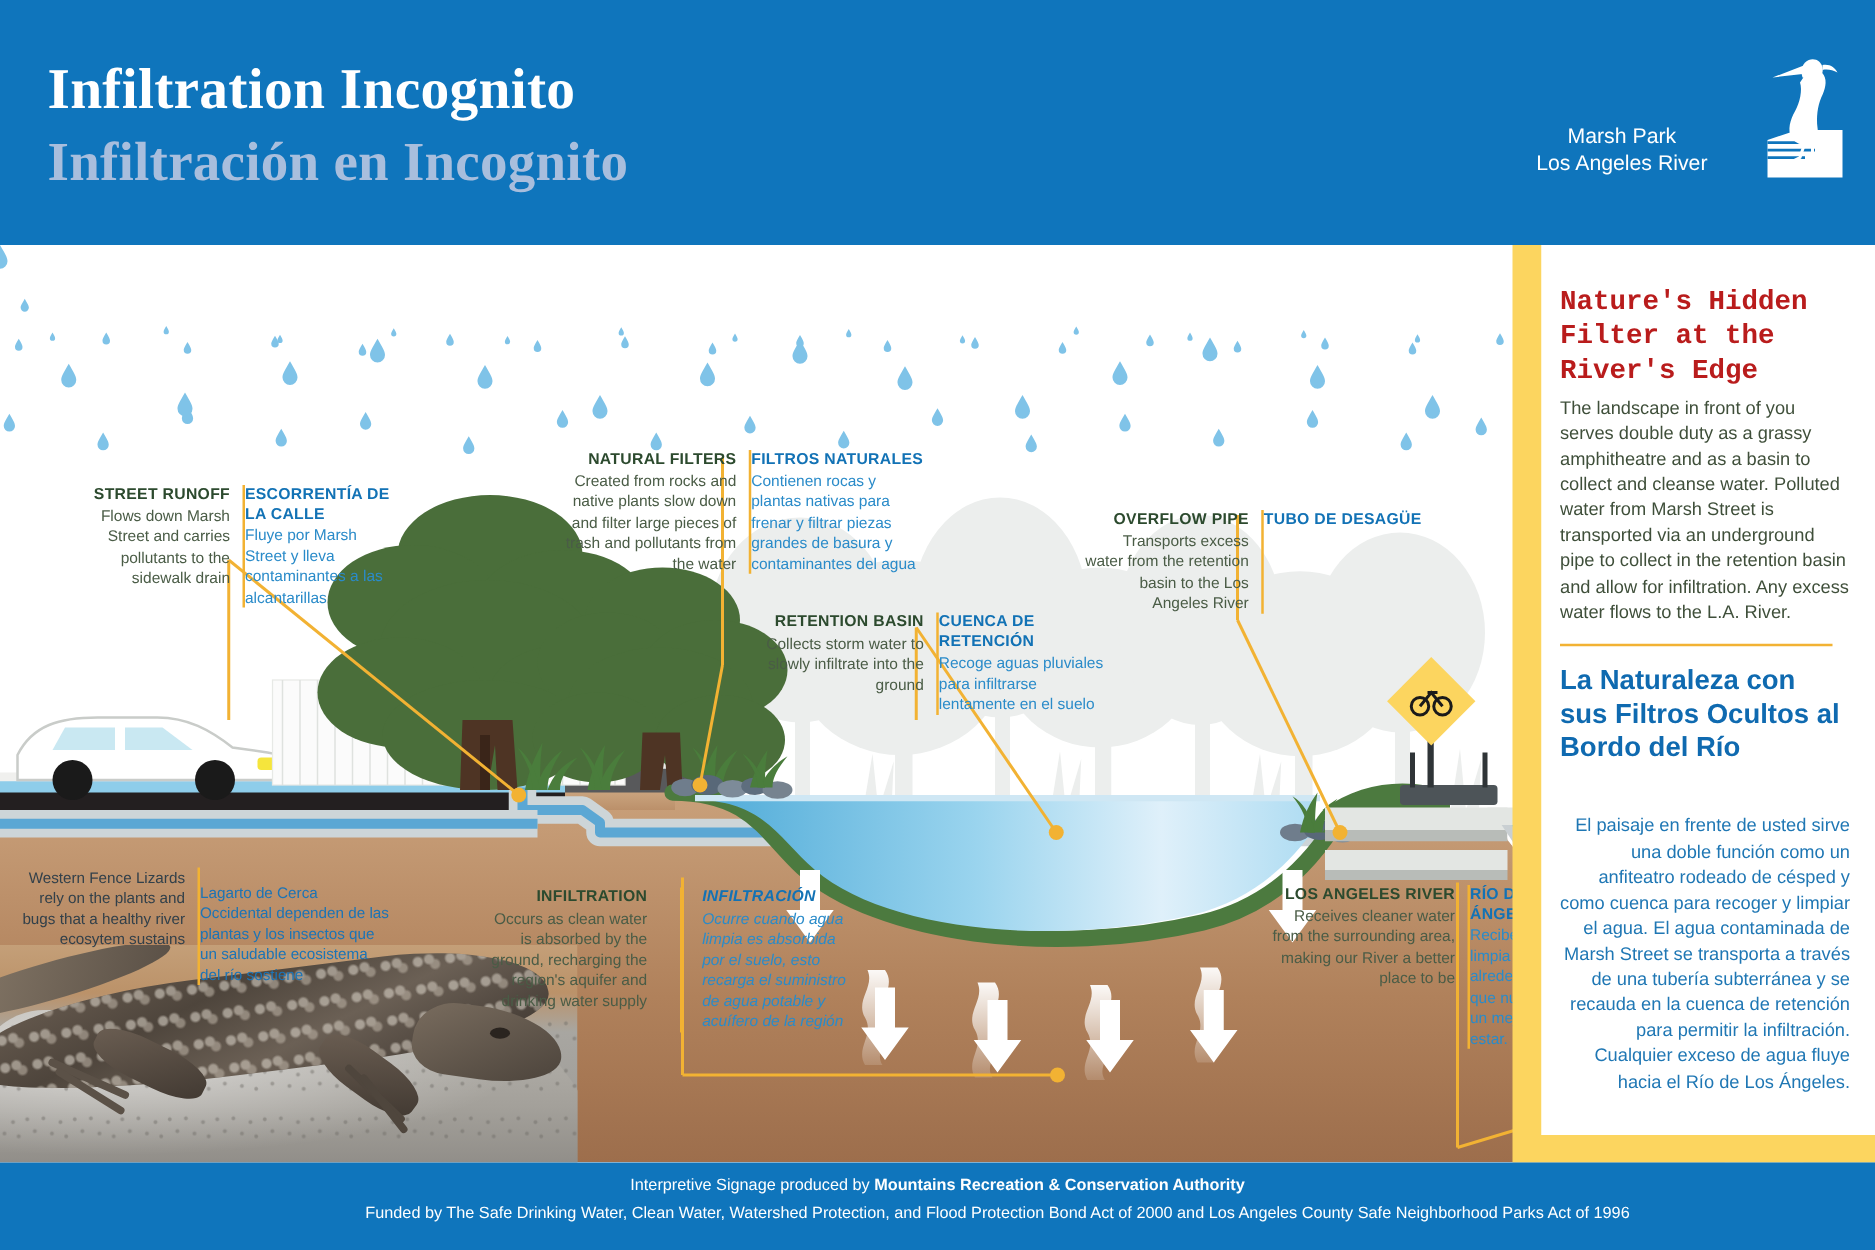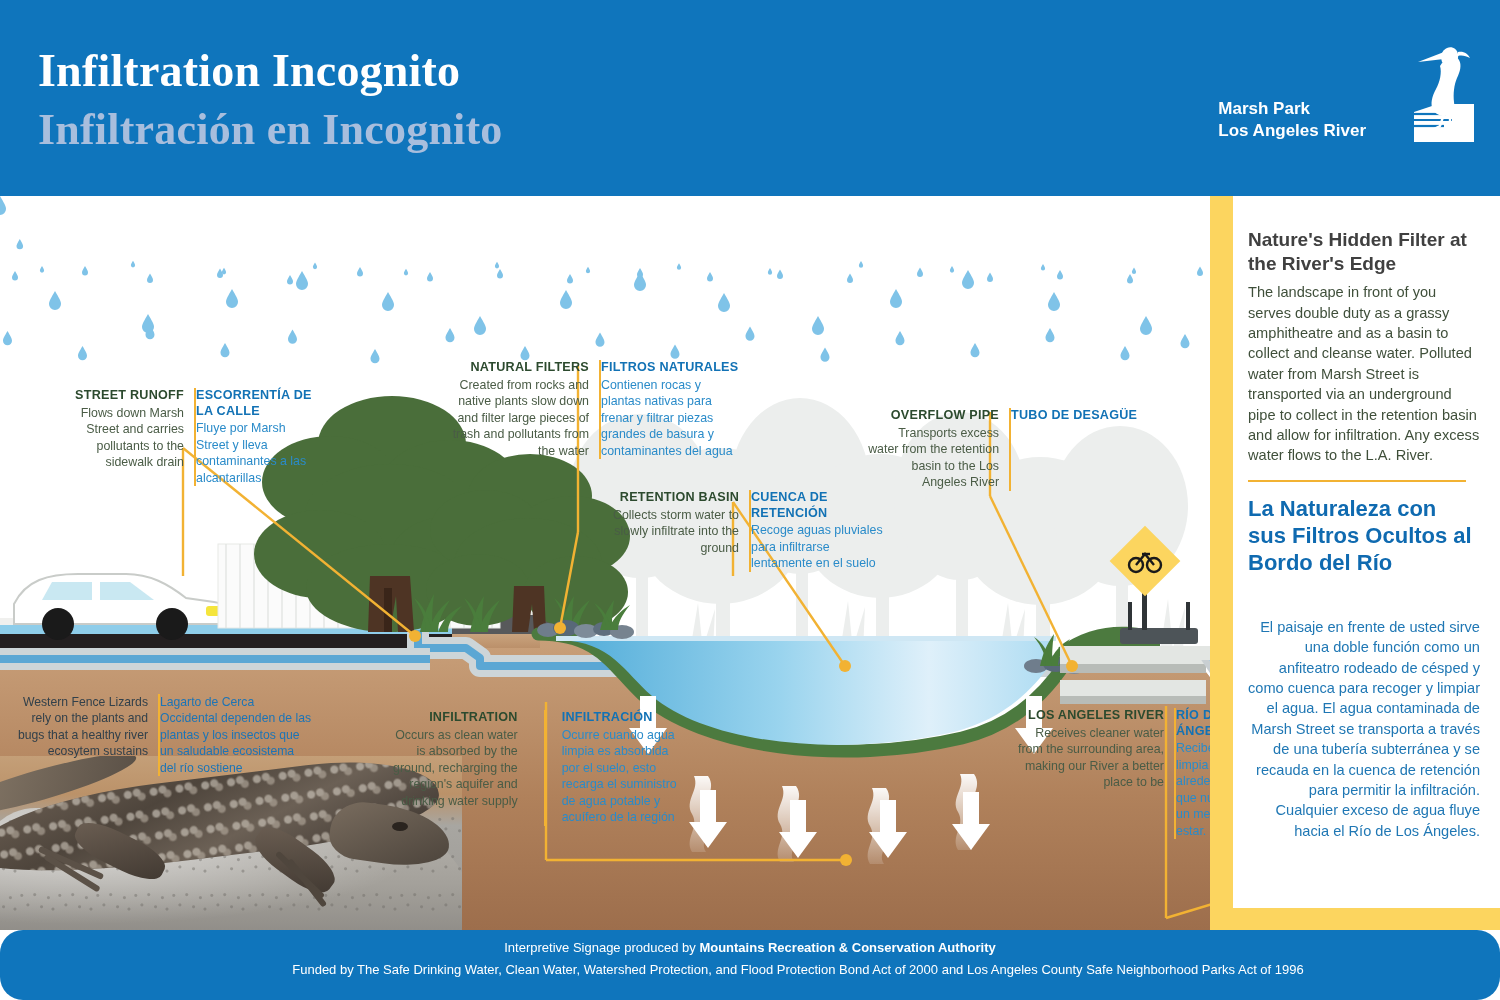--- a/index.html
+++ b/index.html
@@ -7,34 +7,34 @@
        font-family:"Liberation Sans",sans-serif;}
 
   .stage{position:absolute;inset:0;width:1500px;height:1000px;overflow:hidden;background:#fff;}
 
   
   .header{position:absolute;left:0;top:0;width:1500px;height:196px;background:#0f75bc;}
   .title-en{position:absolute;left:38px;top:44px;font-family:"Liberation Serif",serif;
             font-weight:bold;font-size:46px;color:#ffffff;letter-spacing:.2px;}
   .title-es{position:absolute;left:38px;top:104px;font-family:"Liberation Serif",serif;
             font-weight:bold;font-size:44px;color:#a8bedd;letter-spacing:.2px;}
-  .brand{position:absolute;right:134px;top:98px;text-align:left;color:#fff;
-         font-size:17px;font-weight:bold;line-height:1.32;}
+  .brand{position:absolute;right:134px;top:98px;text-align:center;color:#fff;
+         font-size:17px;font-weight:normal;line-height:1.32;}
   .logo{position:absolute;right:22px;top:42px;width:104px;height:106px;}
 
   
   .scene{position:absolute;left:0;top:196px;width:1500px;height:734px;overflow:hidden;
          background:#ffffff;}
   .scene svg{position:absolute;left:0;top:0;}
 
   
   .sidebar-band{position:absolute;left:1210px;top:196px;width:290px;height:734px;background:#fcd55f;}
   .sidebar-card{position:absolute;left:1233px;top:196px;width:267px;height:712px;background:#ffffff;}
   .sb-inner{position:absolute;left:1248px;top:228px;width:232px;}
-  .sb-h-en{font-size:19px;font-weight:bold;color:#404040;line-height:1.24;margin-bottom:7px;}
+  .sb-h-en{font-size:22px;font-weight:bold;color:#b91c1c;line-height:1.24;margin-bottom:7px;font-family:Liberation Mono, monospace;}
   .sb-p-en{font-size:14.6px;color:#3f4f3a;line-height:1.4;}
   .sb-rule{height:2px;background:#f2b233;margin:14px 0 13px 0;width:218px;}
   .sb-h-es{font-size:22px;font-weight:bold;color:#0f6ab0;line-height:1.24;margin-bottom:7px;}
   .sb-p-es{font-size:14.6px;color:#1f77b4;line-height:1.4;}
   .sb-p-es.taper{text-align:right;margin-top:40px;}
 
   
   .callout{position:absolute;display:flex;align-items:flex-start;}
   .co-en{text-align:right;padding-right:10px;}
   .co-bar{width:2px;background:#f2b233;align-self:stretch;flex:0 0 2px;}
@@ -44,21 +44,21 @@
   .h-es{font-size:12.6px;font-weight:bold;color:#1272b5;letter-spacing:.25px;line-height:1.25;margin-bottom:1px;}
   .t-es{font-size:12.4px;color:#2a8bc9;line-height:1.33;}
 
   .lizard-note{position:absolute;left:16px;top:694px;display:flex;align-items:flex-start;}
   .lizard-note .h-en,.lizard-note .t-en{color:#32404a;}
   .lizard-note .t-en{font-size:12.2px;line-height:1.35;}
   .lizard-note .t-es{color:#1c74b6;font-size:12.2px;line-height:1.35;}
 
   
   .footer{position:absolute;left:0;top:930px;width:1500px;height:70px;background:#0f75bc;
-          color:#fff;text-align:center;border-radius:23px;}
+          color:#fff;text-align:center;}
   .f1{position:absolute;left:0;top:10px;width:1500px;font-size:13px;}
   .f2{position:absolute;left:0;top:32px;width:1500px;font-size:13px;padding-left:48px;}
   .f1 b{font-weight:bold;}
 </style>
 </head>
 <body>
 
 <div class="stage">
 
   <div class="header">
@@ -621,21 +621,21 @@
       <div class="h-es">TUBO DE DESAGÜE</div>
     </div>
   </div>
 
   <div class="callout" style="left:390px;top:710px;width:294px;gap:16px;">
     <div class="co-en" style="width:142px;">
       <div class="h-en">INFILTRATION</div>
       <div class="t-en">Occurs as clean water is absorbed by the ground, recharging the region's aquifer and drinking water supply</div>
     </div>
     <div class="co-bar"></div>
-    <div class="co-es" style="width:136px;">
+    <div class="co-es" style="width:136px;font-style:italic;">
       <div class="h-es">INFILTRACIÓN</div>
       <div class="t-es">Ocurre cuando  agua limpia es absorbida por el suelo, esto recarga el suministro de agua potable y acuífero de la región</div>
     </div>
   </div>
 
   <div class="callout" style="left:1016px;top:708px;width:288px;">
     <div class="co-en" style="width:148px;">
       <div class="h-en">LOS ANGELES RIVER</div>
       <div class="t-en">Receives cleaner water from the surrounding area, making our River a better place to be</div>
     </div>
@@ -644,21 +644,21 @@
       <div class="h-es">RÍO DE LOS ÁNGELES</div>
       <div class="t-es">Recibe agua más limpia de la zona del alrededor, esto hace que nuestro Río sea un mejor lugar para estar.</div>
     </div>
   </div>
 
   <div class="lizard-note" style="width:300px;">
     <div class="co-en" style="width:132px;">
       <div class="t-en">Western Fence Lizards rely on the plants  and bugs that a healthy river ecosytem sustains</div>
     </div>
     <div class="co-bar"></div>
-    <div class="co-es" style="width:152px;">
+    <div class="co-es" style="width:152px;margin-top:12px;">
       <div class="t-es">Lagarto de Cerca Occidental dependen de las plantas y los insectos que un saludable ecosistema del río sostiene</div>
     </div>
   </div>
 
   <div class="sidebar-band"></div>
   <div class="sidebar-card"></div>
   <div class="sb-inner">
     <div class="sb-h-en">Nature's Hidden Filter at the River's Edge</div>
     <div class="sb-p-en">The landscape in front of you serves double duty as a grassy amphitheatre and as a basin to collect and cleanse water. Polluted water from Marsh Street is transported via an underground pipe to collect in the retention basin and allow for infiltration. Any excess water flows to the L.A. River.</div>
     <div class="sb-rule"></div>

